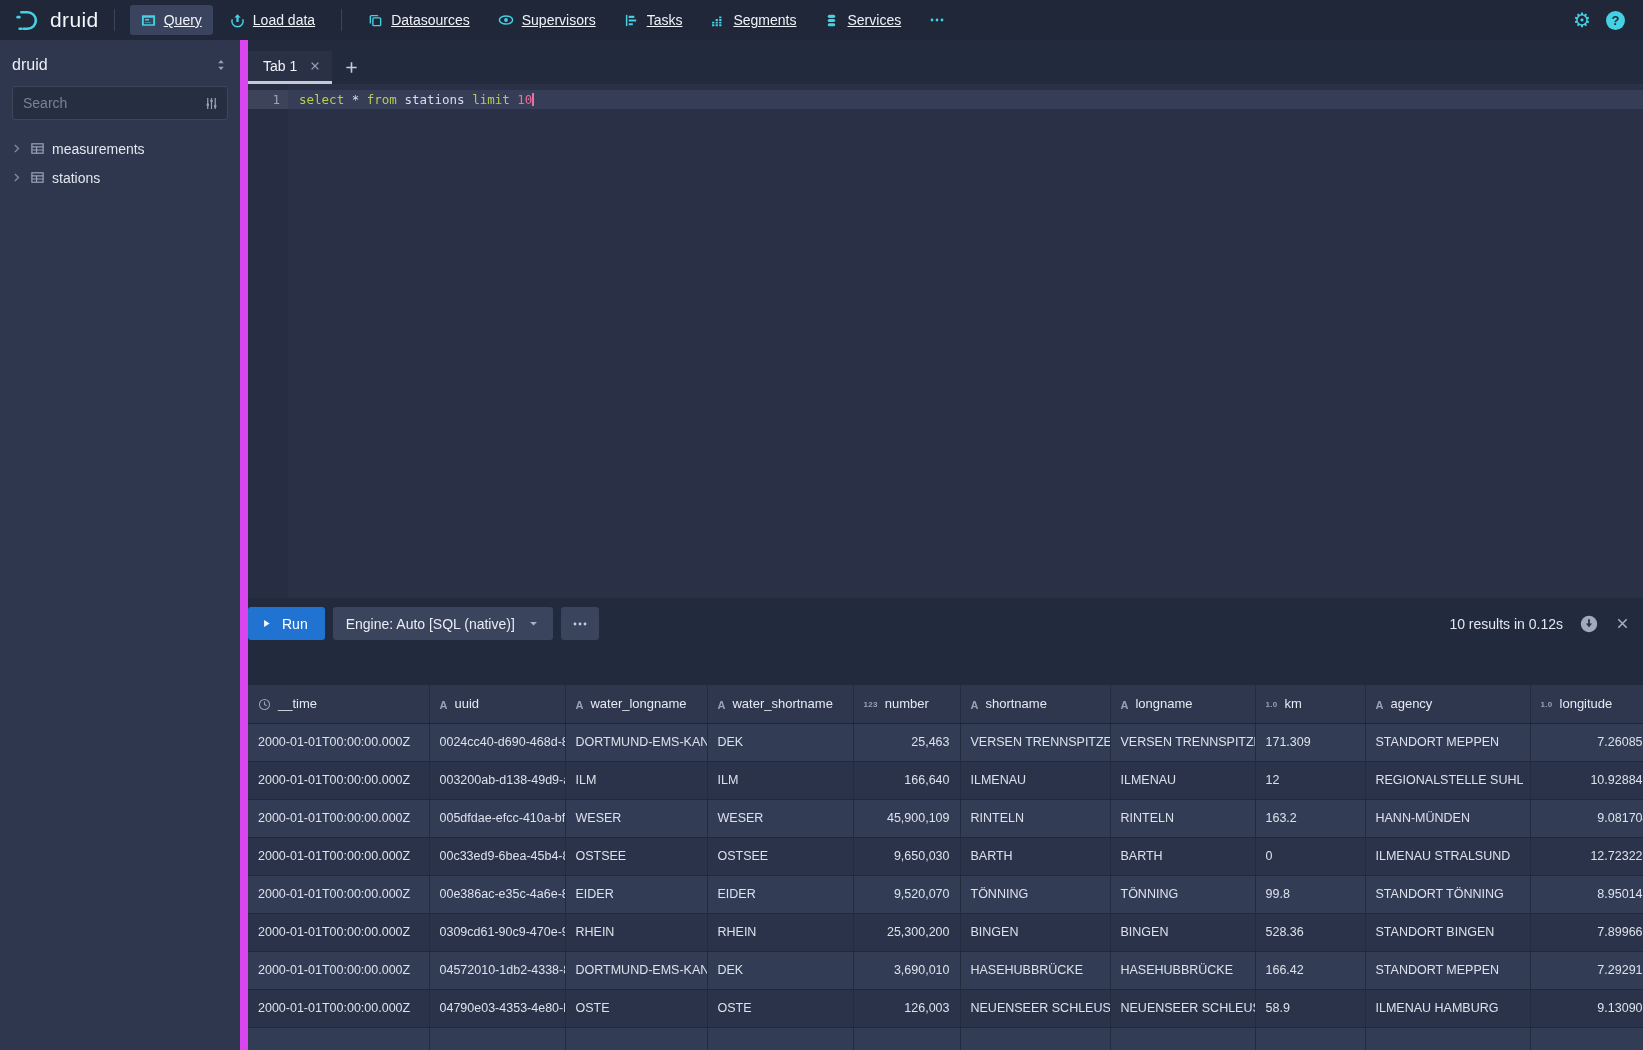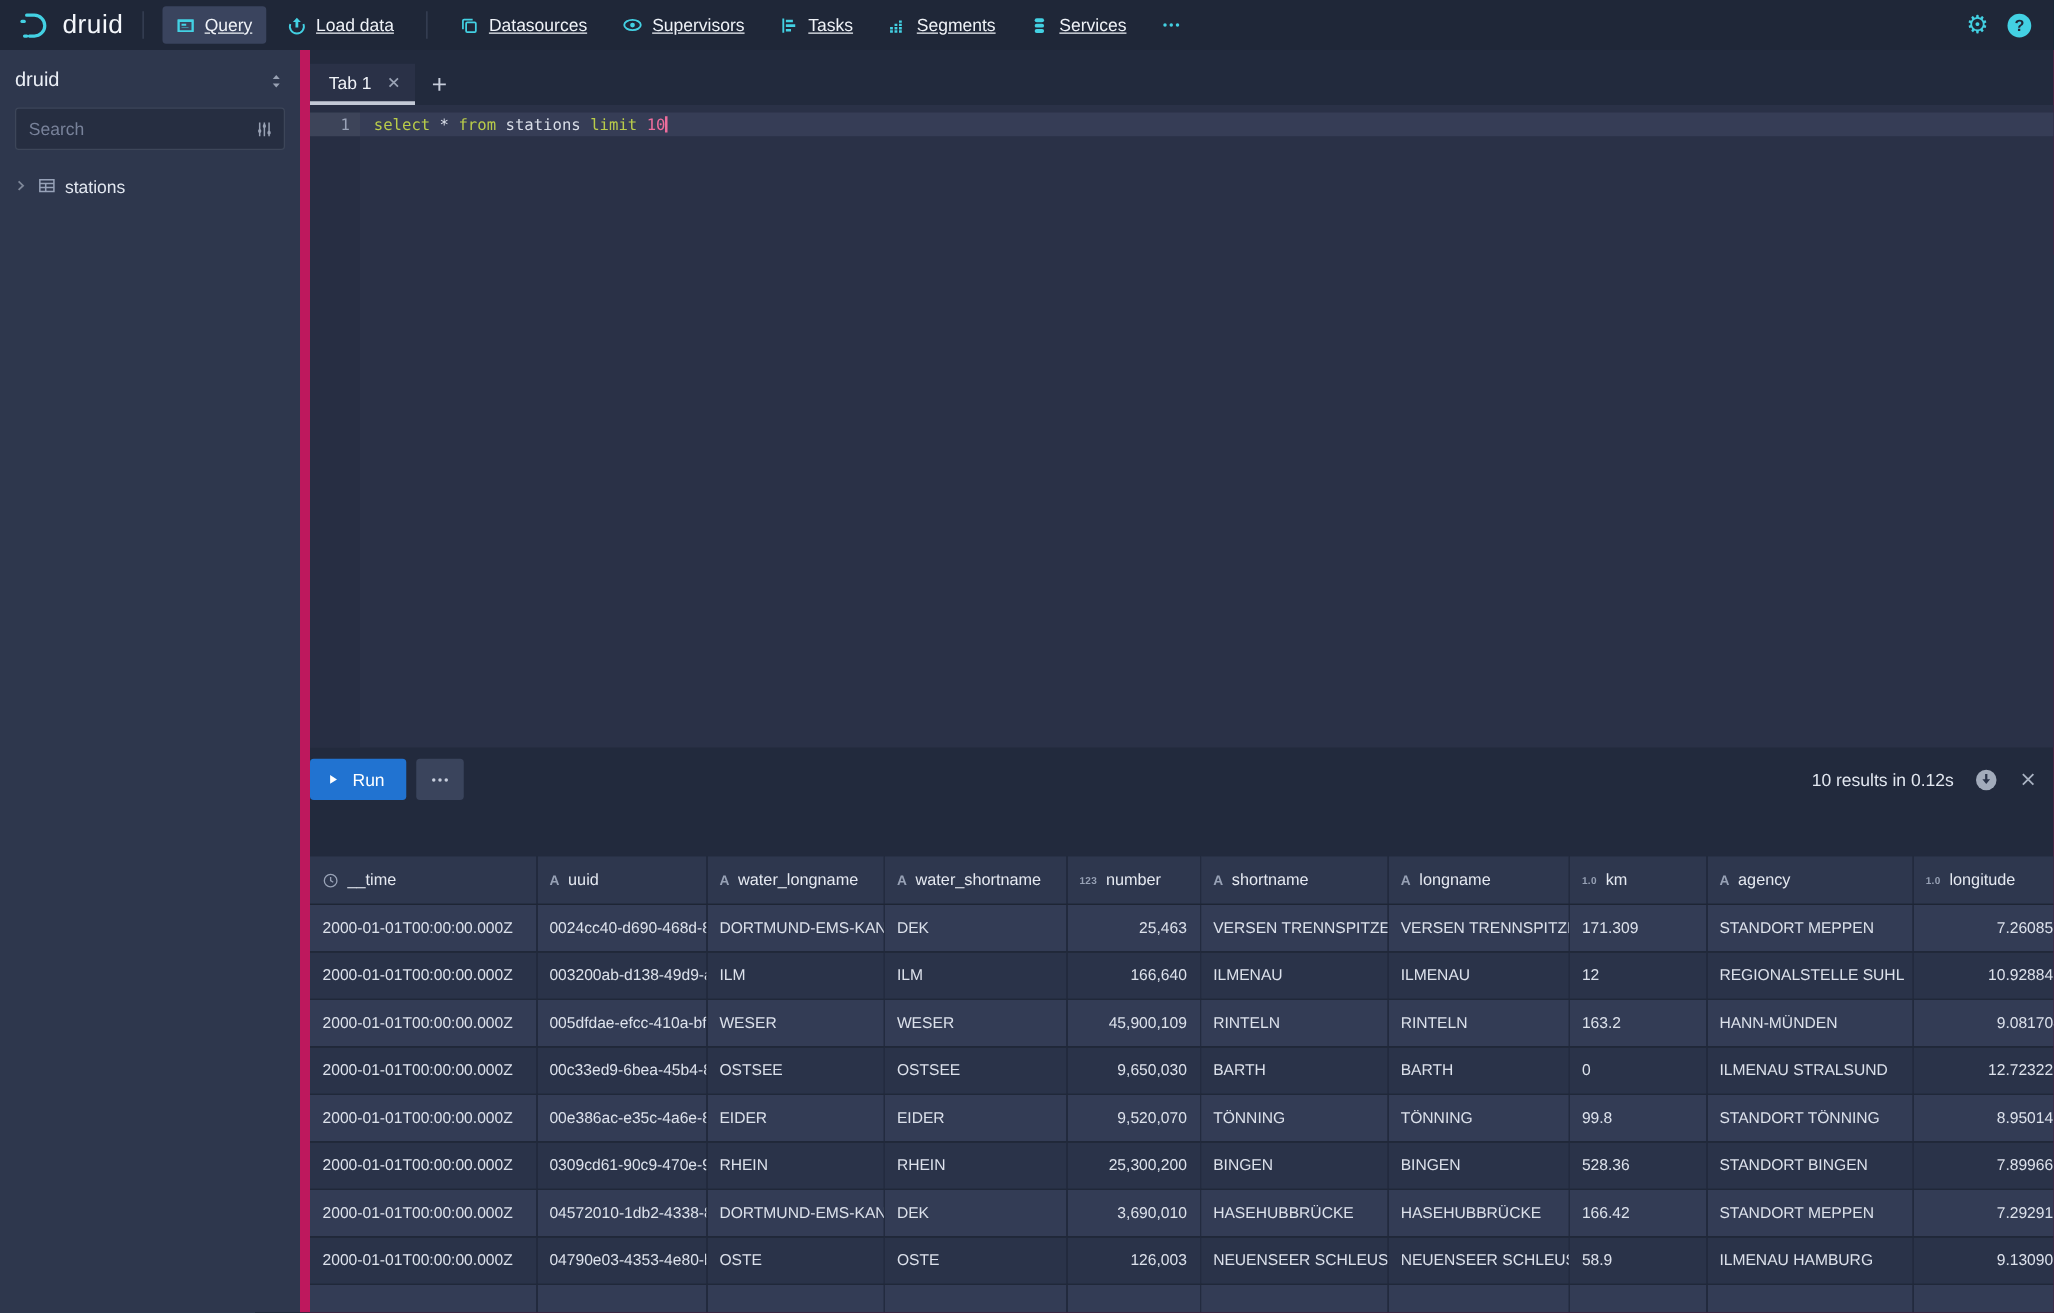--- a/index.html
+++ b/index.html
@@ -34,21 +34,21 @@
   .search-box input { flex:1; background:transparent; border:none; outline:none; color:#D8DDE8;
                       font-size:14px; font-family:"Liberation Sans",sans-serif; min-width:0; }
   .search-box input::placeholder { color:#78829A; }
   .filter-ic { color:#98A1B3; display:flex; }
   .tree { margin-top:14px; }
   .tree-item { display:flex; align-items:center; gap:7px; height:29px; padding:0 10px;
                font-size:14px; color:#E2E7F0; cursor:pointer; }
   .chev-ic { color:#7E8798; display:flex; }
   .tbl-ic { color:#97A2B8; display:flex; }
   
-  .main { position:absolute; left:240px; top:40px; right:0; bottom:0; background:#be185d; padding-left:8px; }
+  .main { position:absolute; left:240px; top:40px; right:0; bottom:0; background:#d946ef; padding-left:8px; }
   .main-inner { background:#222A3D; height:100%; overflow:hidden; }
   
   .tabbar { height:44px; display:flex; align-items:flex-end; }
   .tab { height:33px; display:flex; align-items:center; gap:12px; padding:0 11px 0 15px;
          background:#2A3147; color:#F0F3F8; font-size:14px; border-bottom:3px solid #C3C9D6; cursor:pointer; }
   .tab-close { color:#9AA3B5; display:flex; cursor:pointer; }
   .add-tab { width:38px; height:33px; display:flex; align-items:center; justify-content:center;
              color:#C6CCDA; cursor:pointer; }
   
   .editor { height:514px; display:flex; background:#2A3147; font-family:"DejaVu Sans Mono",monospace; }
@@ -223,20 +223,34 @@
           <svg viewBox="0 0 16 16" width="13" height="13" fill="none" stroke="currentColor" stroke-width="1.8">
             <path d="M6 3.8L10.4 8 6 12.2"></path>
           </svg>
         </span>
         <span class="tbl-ic">
           <svg viewBox="0 0 16 16" width="15" height="15" fill="none" stroke="currentColor" stroke-width="1.3">
             <rect x="2" y="3" width="12" height="10"></rect>
             <path d="M2 6.2h12M7 6.2V13M2 9.6h12"></path>
           </svg>
         </span>
+        <span>measurements</span>
+      </div>
+      <div class="tree-item">
+        <span class="chev-ic">
+          <svg viewBox="0 0 16 16" width="13" height="13" fill="none" stroke="currentColor" stroke-width="1.8">
+            <path d="M6 3.8L10.4 8 6 12.2"></path>
+          </svg>
+        </span>
+        <span class="tbl-ic">
+          <svg viewBox="0 0 16 16" width="15" height="15" fill="none" stroke="currentColor" stroke-width="1.3">
+            <rect x="2" y="3" width="12" height="10"></rect>
+            <path d="M2 6.2h12M7 6.2V13M2 9.6h12"></path>
+          </svg>
+        </span>
         <span>stations</span>
       </div>
     </div>
 </div>
 
 <div class="main">
   <div class="main-inner">
 
     <div class="tabbar">
       <div class="tab">
@@ -266,20 +280,28 @@
     </div>
 
     <div class="runbar">
       <div class="run-btn">
         <span class="play-ic">
             <svg viewBox="0 0 16 16" width="11" height="11" fill="currentColor">
               <path d="M4.5 2.8l8 5.2-8 5.2z"></path>
             </svg>
           </span>
         <span>Run</span>
+      </div>
+      <div class="engine-btn">
+        <span>Engine: Auto [SQL (native)]</span>
+        <span class="caret-ic">
+            <svg viewBox="0 0 16 16" width="13" height="13" fill="currentColor">
+              <path d="M3.8 6h8.4L8 10.6z"></path>
+            </svg>
+          </span>
       </div>
       <div class="more-btn">
         <span>
             <svg viewBox="0 0 16 16" width="16" height="16" fill="currentColor">
               <circle cx="3" cy="8" r="1.4"></circle>
               <circle cx="8" cy="8" r="1.4"></circle>
               <circle cx="13" cy="8" r="1.4"></circle>
             </svg>
           </span>
       </div>

